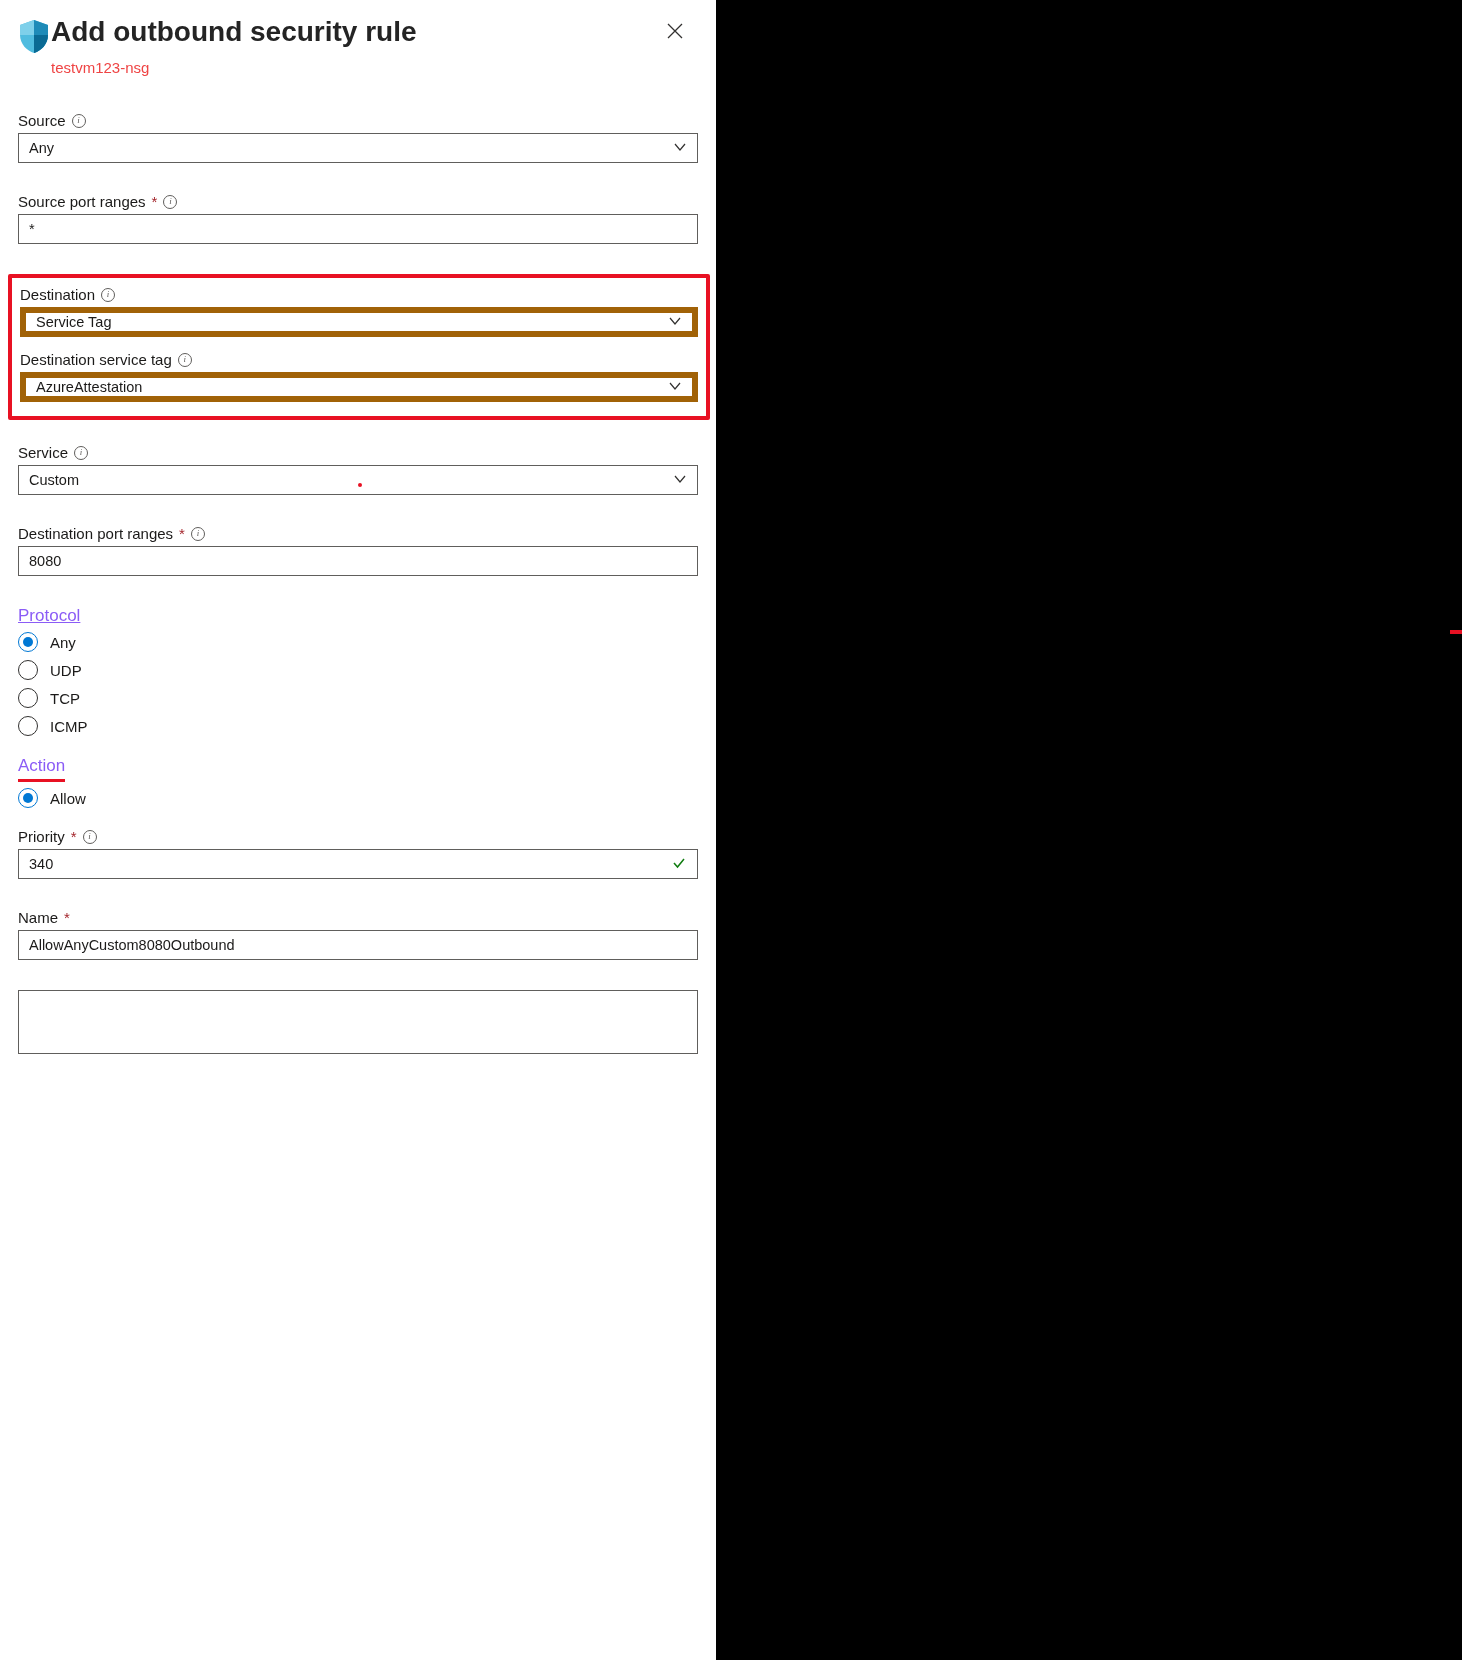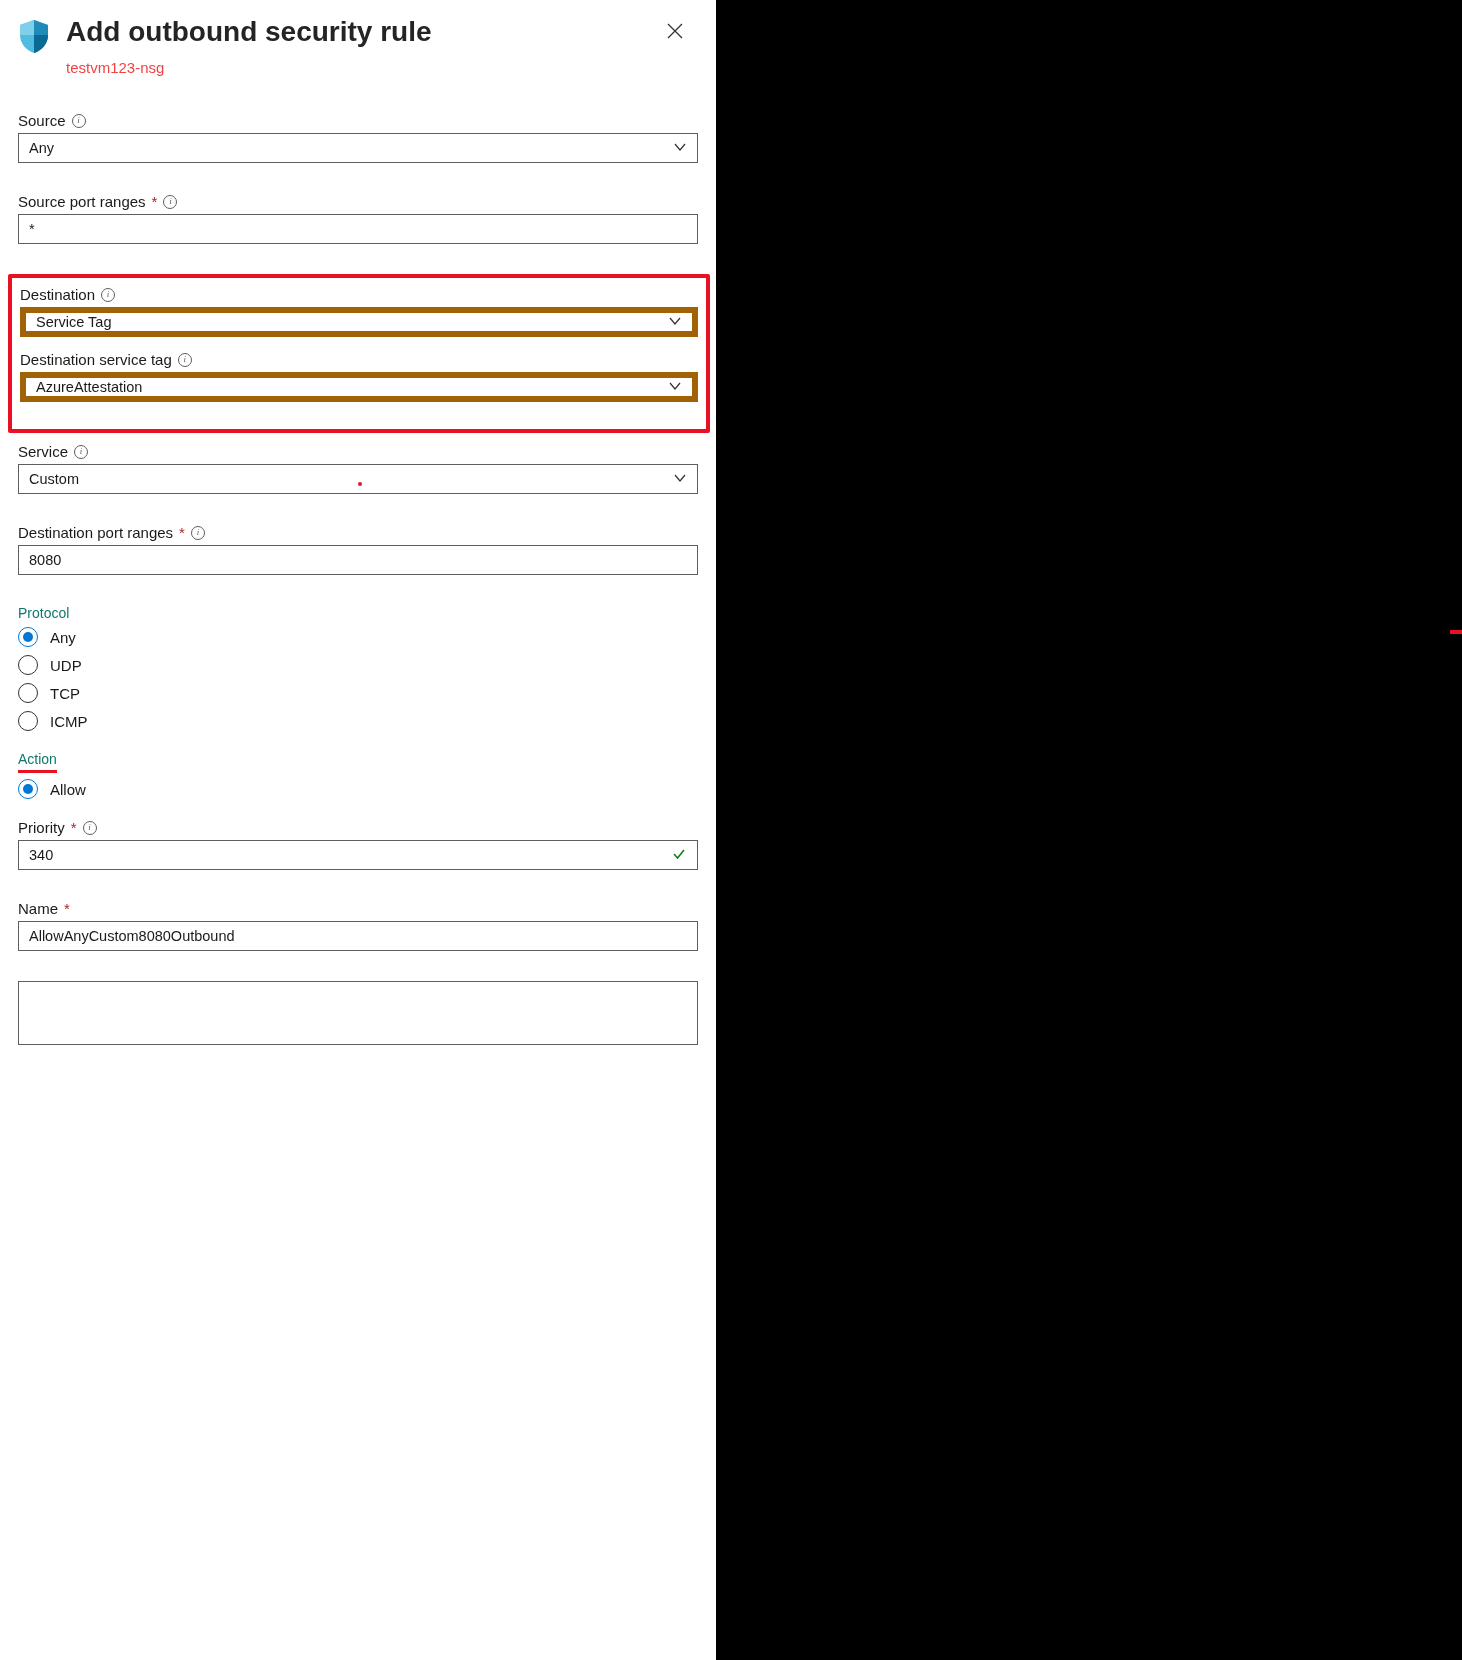--- a/index.html
+++ b/index.html
@@ -17,21 +17,21 @@
     .panel {
       background: #fff;
       width: 716px;
       height: 100%;
       padding: 14px 18px;
       position: relative;
     }
     .header {
       display: flex;
       align-items: flex-start;
-      gap: 16px;
+      gap: 1px;
       margin-bottom: 36px;
     }
     .shield-icon svg {
       width: 32px;
       height: 36px;
       margin-top: 4px;
     }
     .header-text {
       flex: 1;
     }
@@ -121,24 +121,24 @@
     .checkmark {
       flex-shrink: 0;
     }
     .checkmark svg {
       width: 16px;
       height: 16px;
     }
     .highlight-box {
       border: 4px solid #e81123;
       border-radius: 2px;
-      padding: 8px 8px 27px 8px;
+      padding: 8px 8px 14px 8px;
       margin-left: -10px;
       margin-right: -12px;
-      margin-bottom: 10px;
+      margin-bottom: 24px;
     }
     .highlight-box .field {
       margin-bottom: 14px;
     }
     .highlight-box .field:last-child {
       margin-bottom: 0;
     }
     .radio-group {
       margin-bottom: 20px;
     }
@@ -166,23 +166,24 @@
       width: 10px;
       height: 10px;
       background: #0078d4;
       border-radius: 50%;
     }
     .radio-label {
       font-size: 15px;
       color: #1b1a19;
     }
     .section-label {
-      font-size: 14px;
-      color: #0f766e;
+      font-size: 17px;
+      color: #8b5cf6;
       margin-bottom: 6px;
+      text-decoration: underline;
     }
     .underline-red {
       border-bottom: 3px solid #e81123;
       padding-bottom: 3px;
       display: inline-block;
     }
     .tiny-dot {
       position: absolute;
       width: 4px;
       height: 4px;

